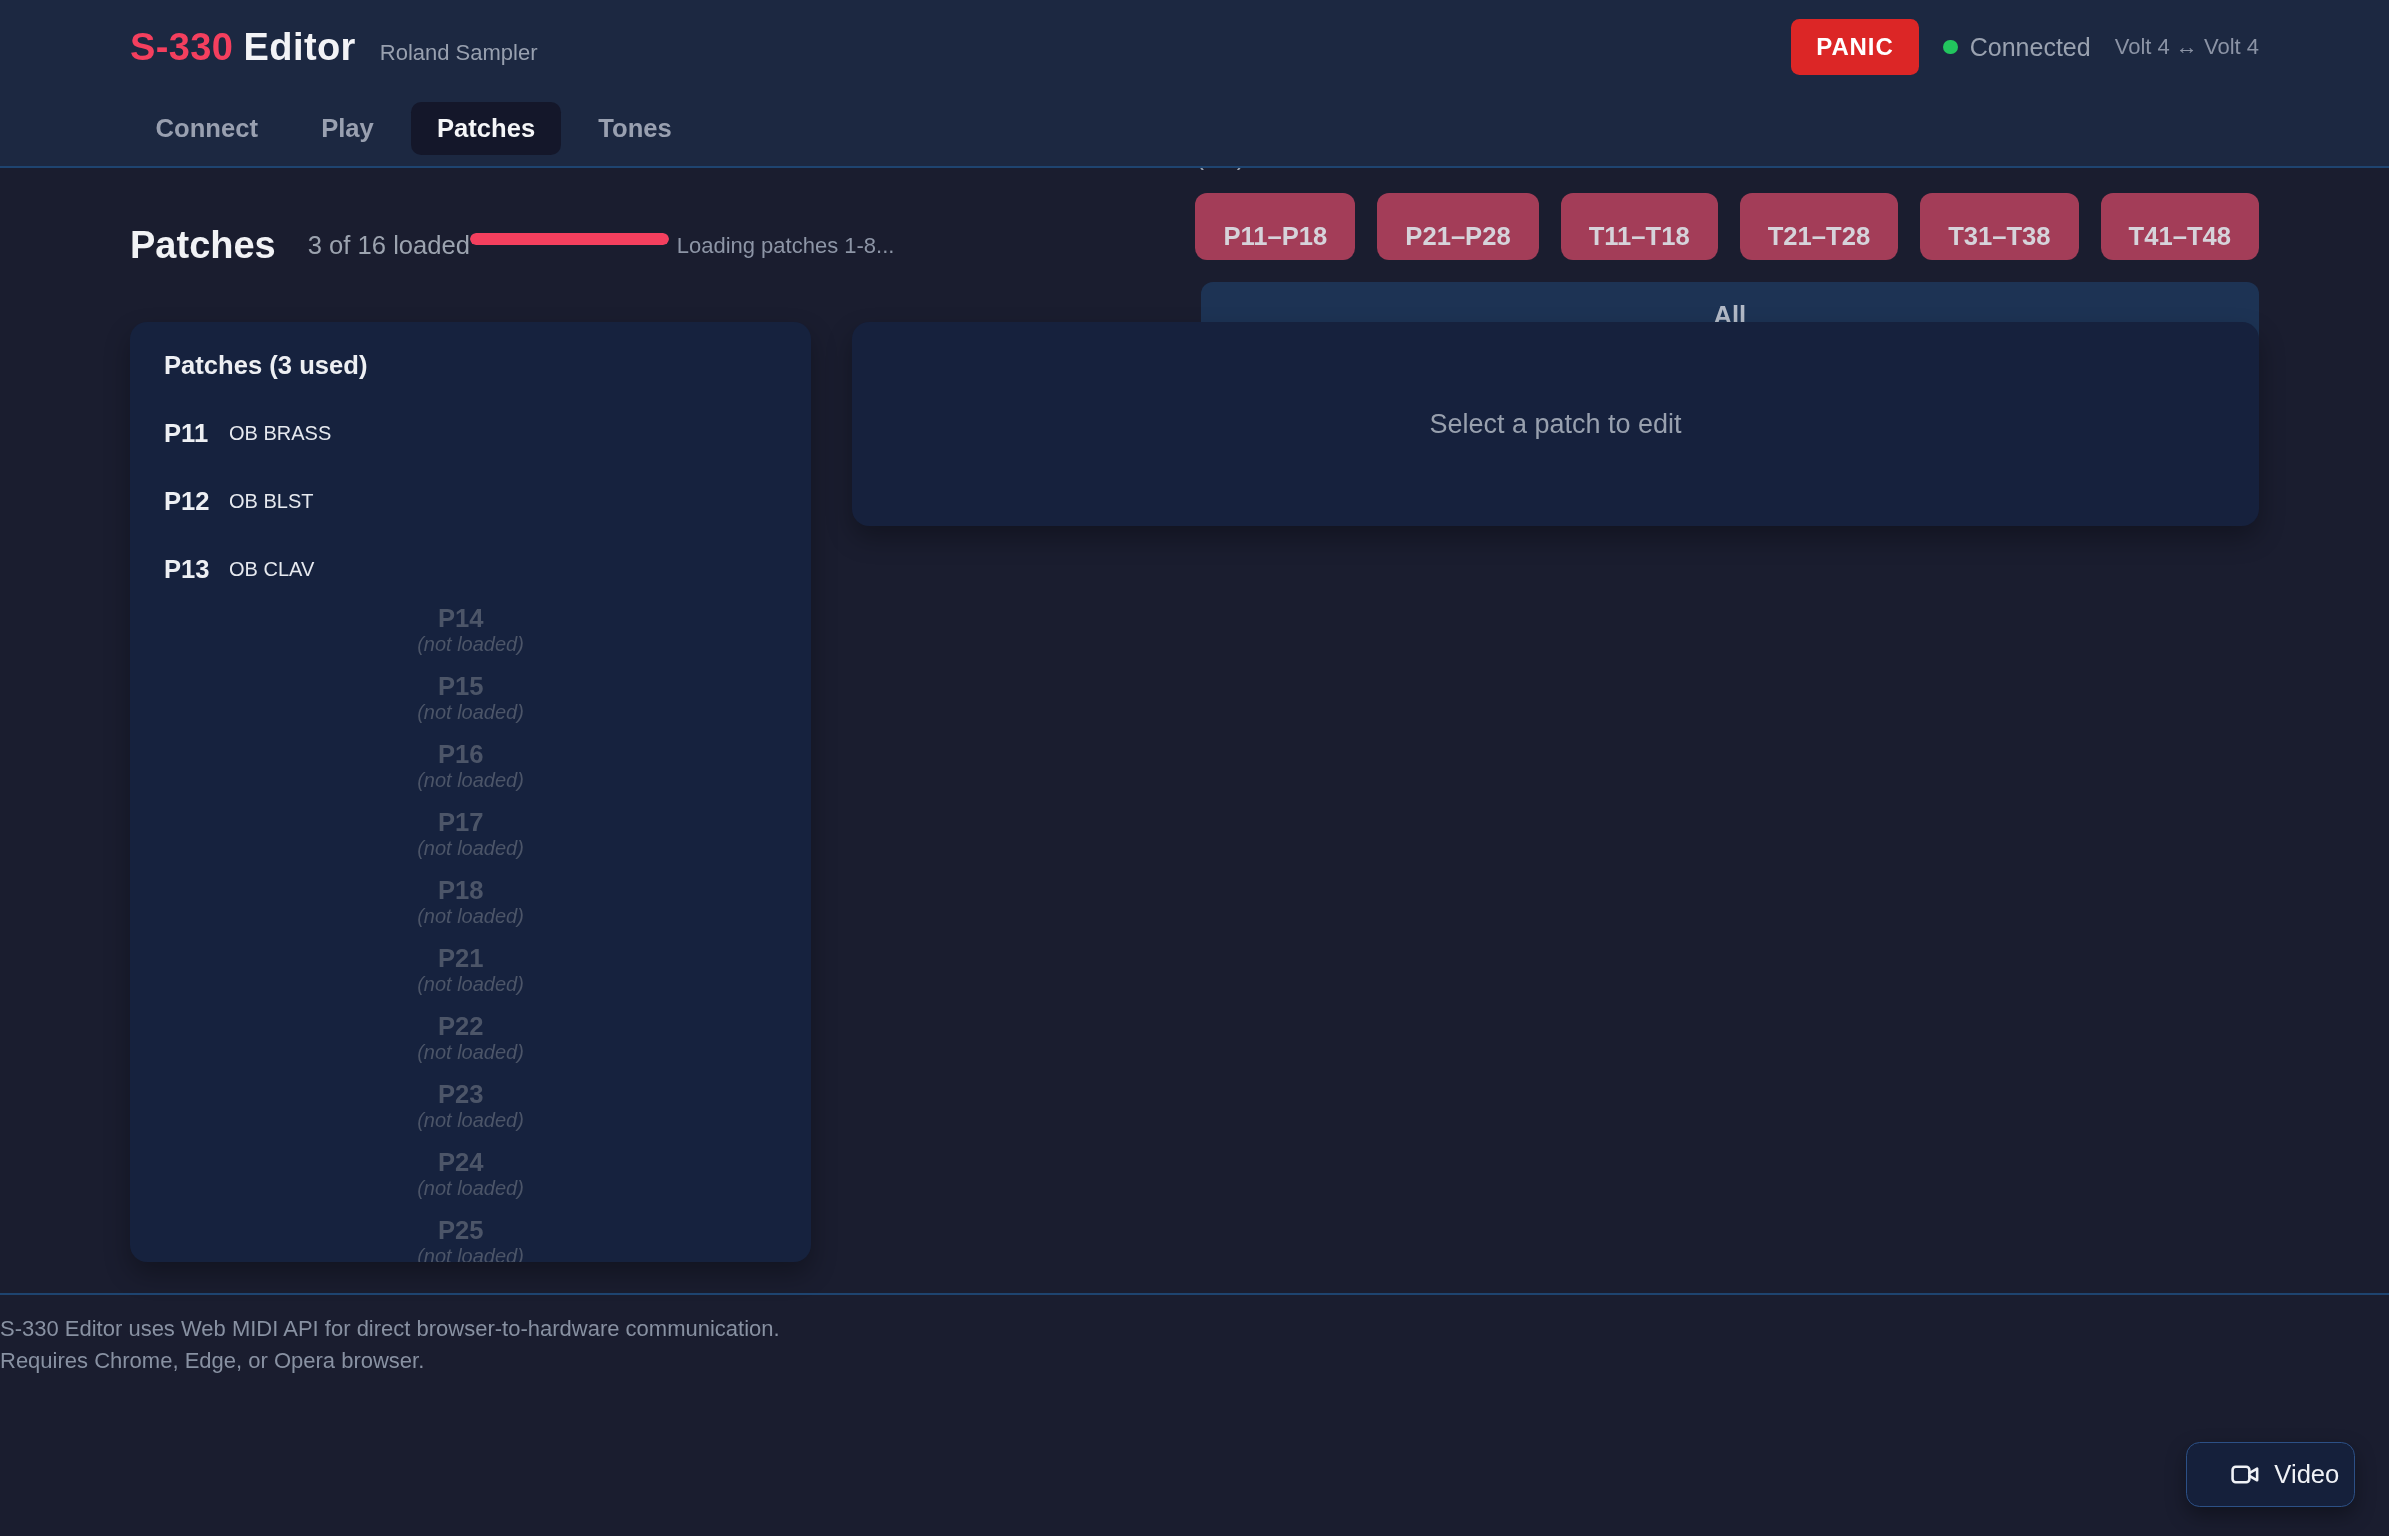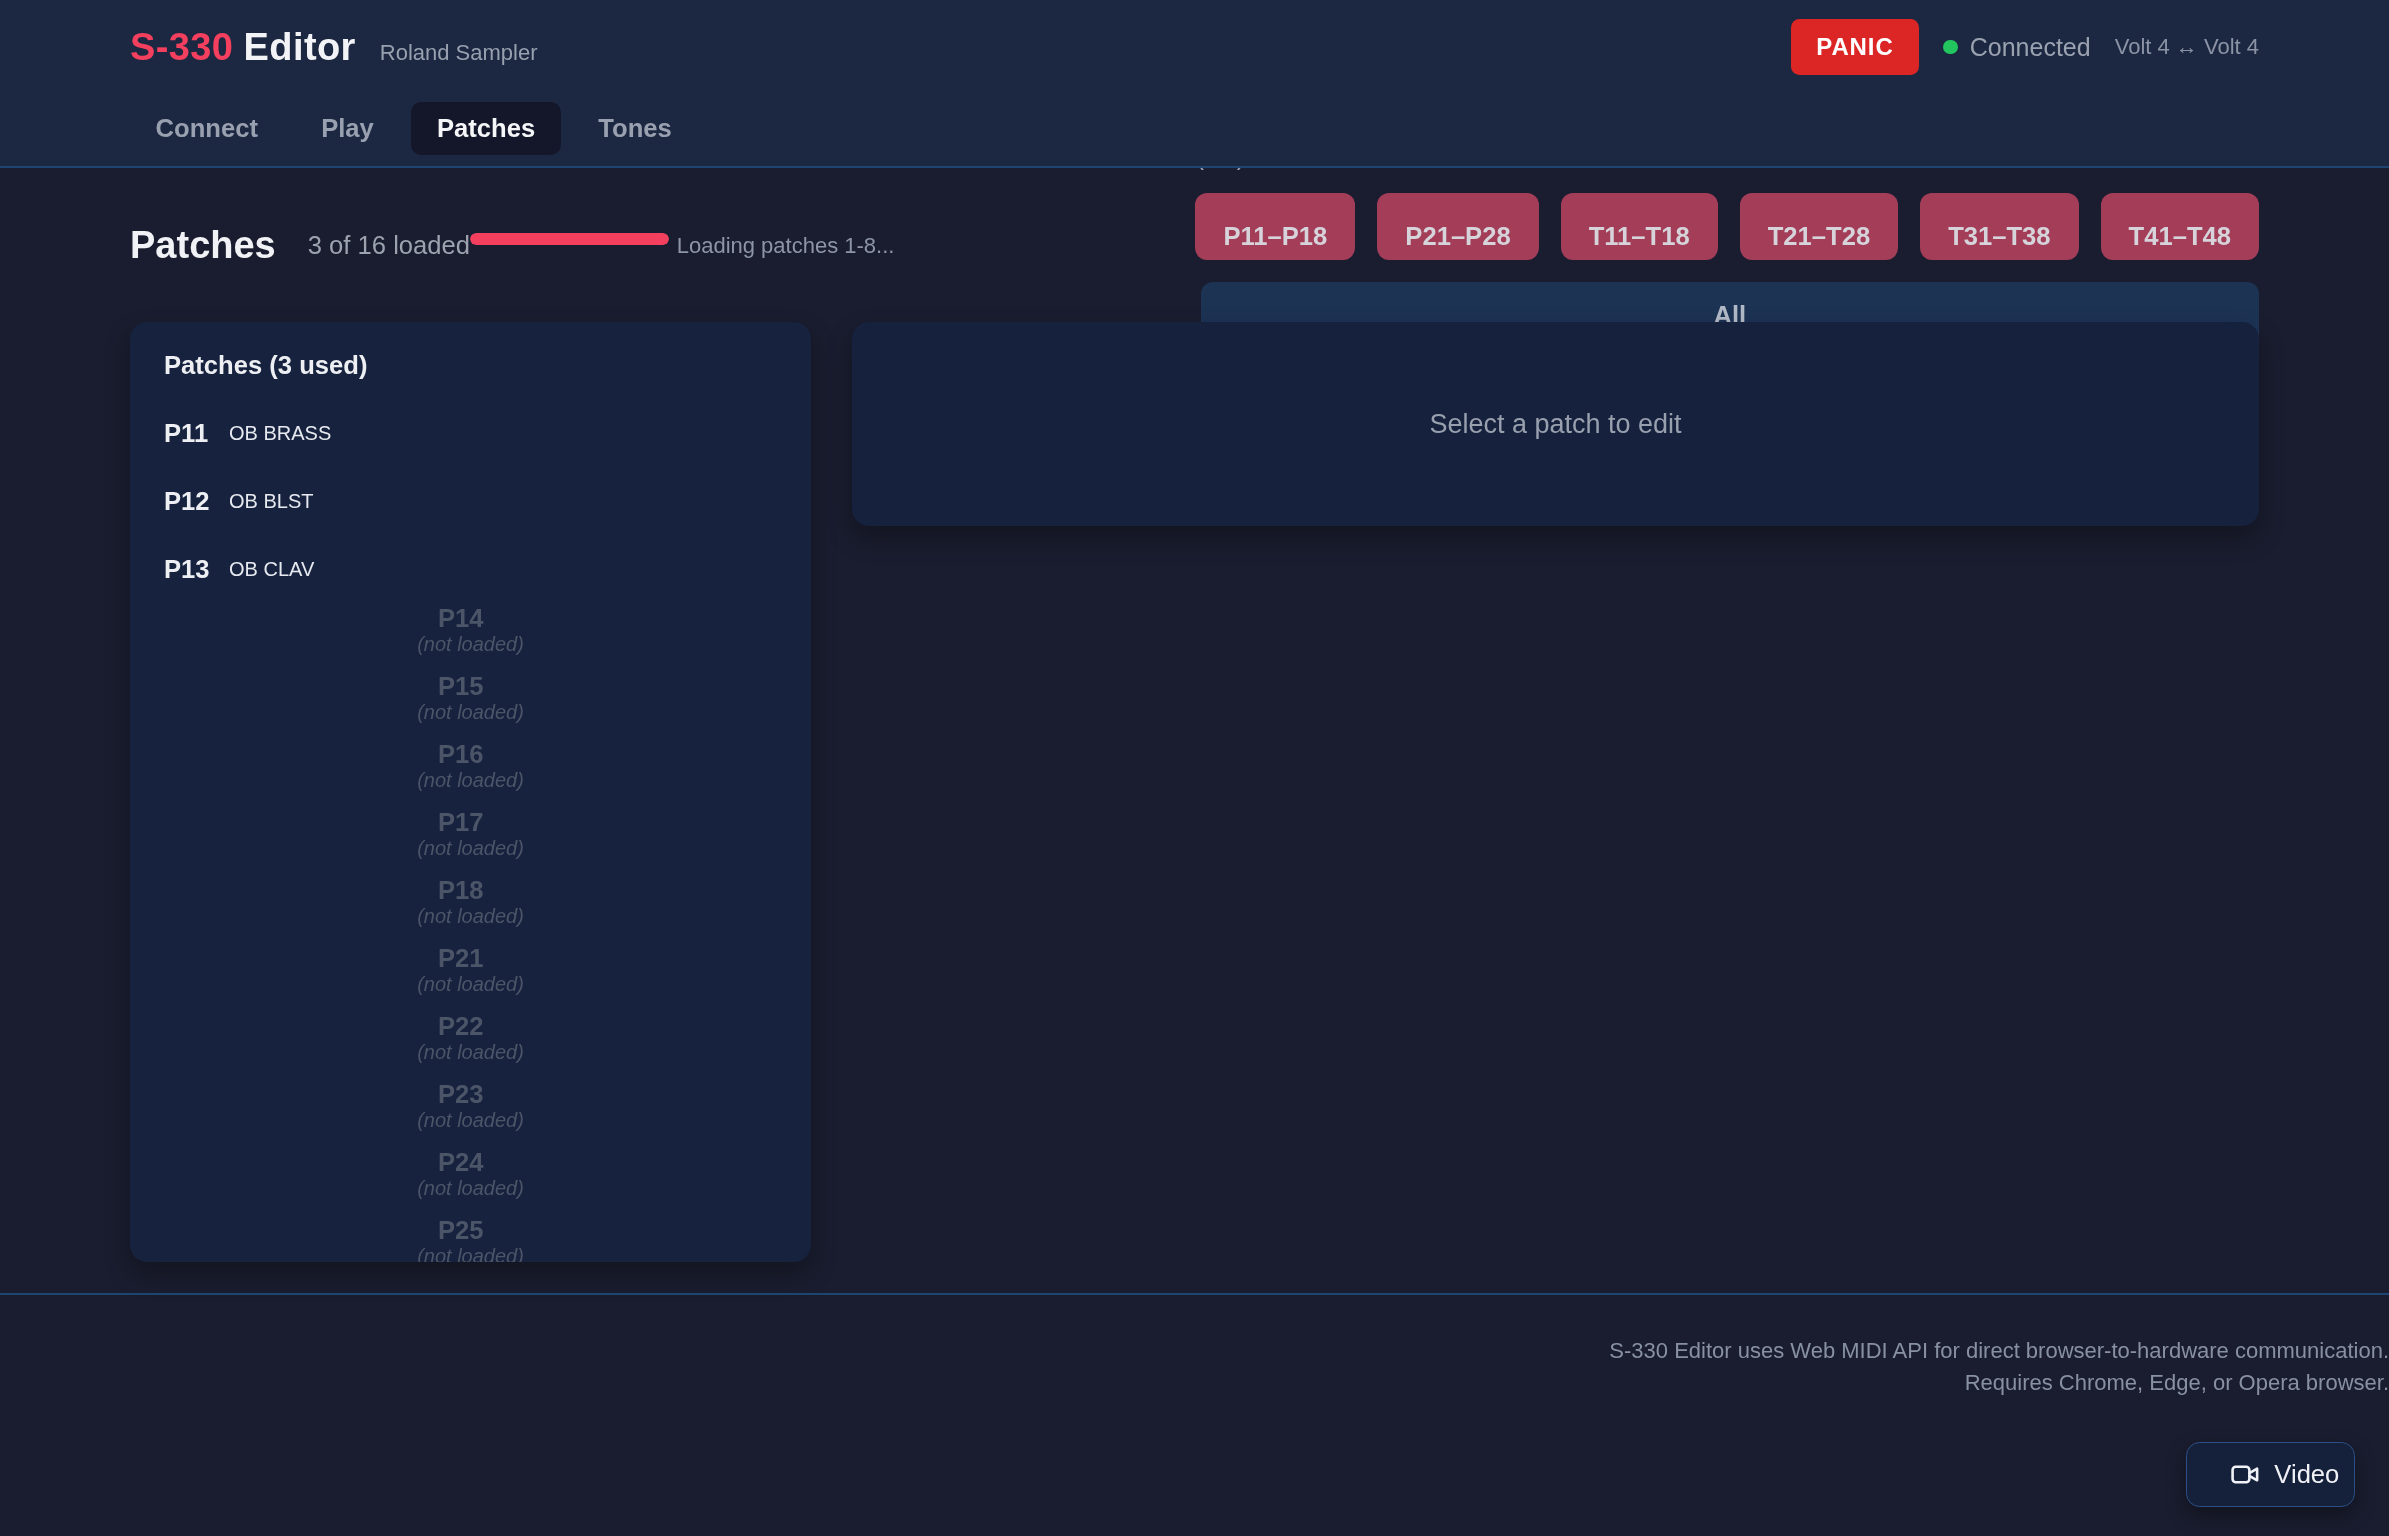--- a/index.html
+++ b/index.html
@@ -117,22 +117,22 @@
     display:flex; align-items:center; justify-content:center;
     box-shadow:0 12px 25.6px rgba(0,0,0,0.30);
   }
   .empty-text { font-size:27px; color:#98a0ae; }
 
   
   .footer {
     position:absolute;
     left:0; right:0; top:1293px;
     border-top:2.6px solid #1e4470;
-    padding-top:40px;
-    text-align:right;
+    padding-top:18px;
+    text-align:left;
   }
   .footer p { font-size:22px; color:#8891a2; line-height:32px; }
 
   
   .video-btn {
     position:absolute;
     right:34px; bottom:29px;
     width:169px; height:65px;
     background:#15203b;
     border:1.7px solid #2c5086;

